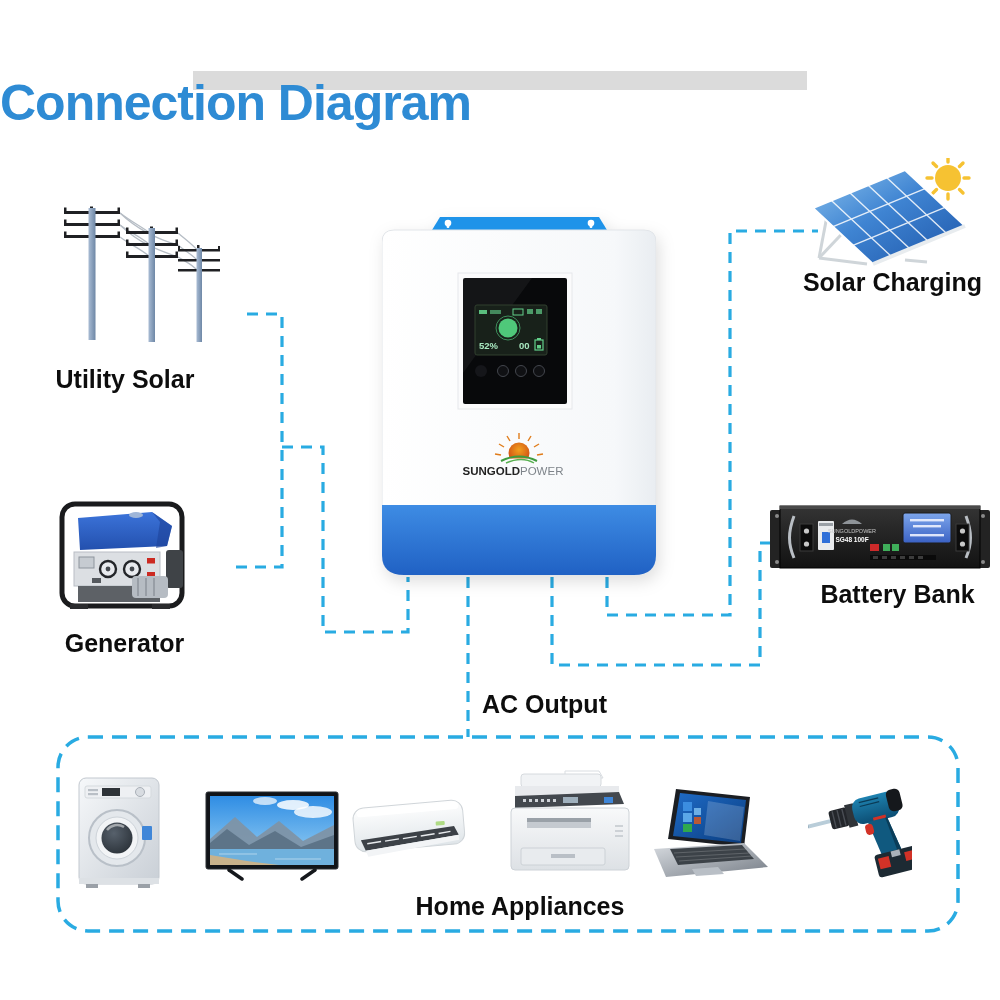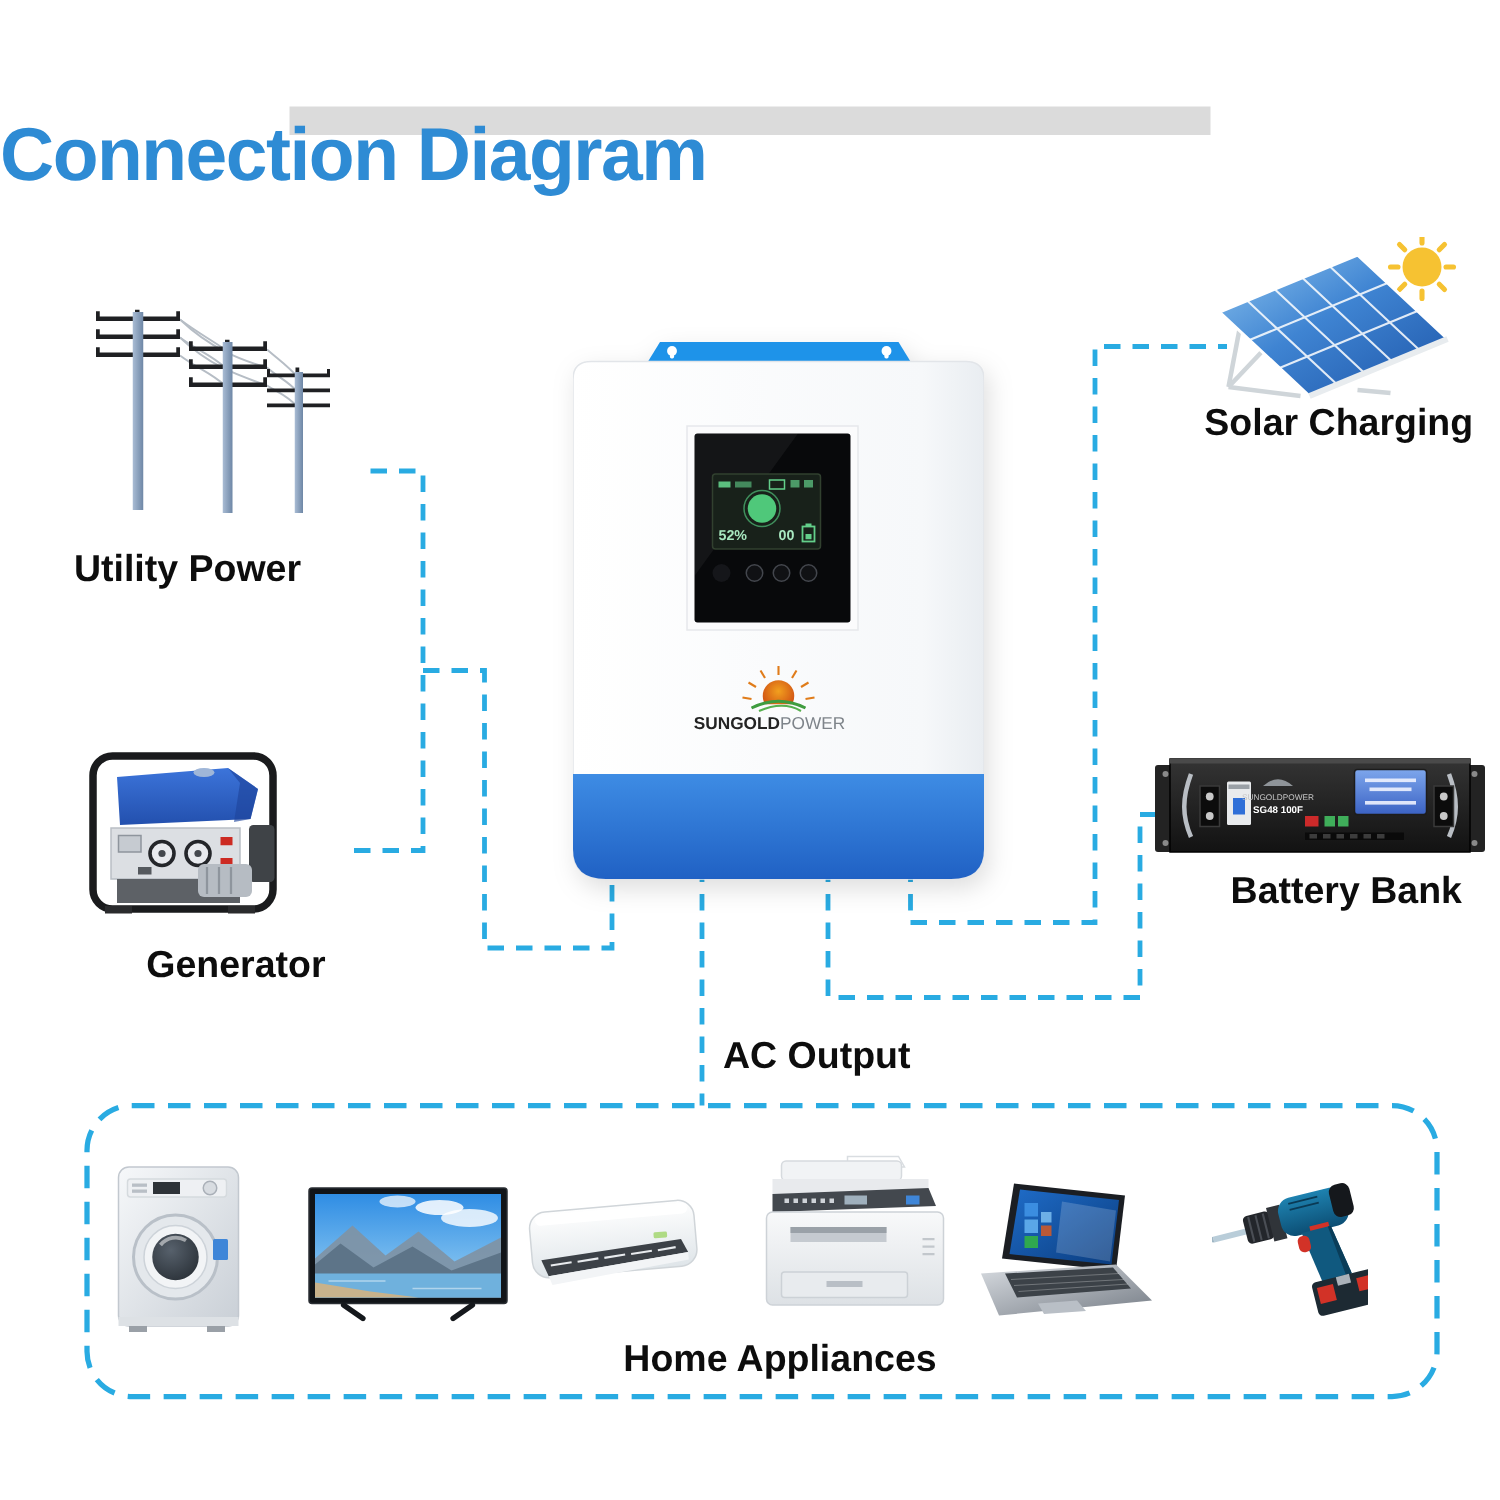--- a/index.html
+++ b/index.html
@@ -81,21 +81,21 @@
         <rect x="138" y="77" width="42" height="2.5"></rect>
       <rect x="138" y="54" width="2" height="3.5"></rect>
         <rect x="178" y="54" width="2" height="3.5"></rect>
         <rect x="157" y="53" width="2.5" height="4.5"></rect>
     </g>
     <rect x="48.5" y="16" width="7" height="132" fill="url(#pole)"></rect>
     <rect x="108.5" y="36" width="6.5" height="114" fill="url(#pole)"></rect>
     <rect x="156.5" y="56" width="5.5" height="94" fill="url(#pole)"></rect>
   </svg>
 </div>
-<div class="node-label" style="left:30px; top:365px; width:190px;">Utility Power</div>
+<div class="node-label" style="left:30px; top:365px; width:190px;">Utility Solar</div>
 
 <div class="comp" style="left:805px; top:158px;">
   <svg width="175" height="112" viewBox="0 0 175 112">
     <defs>
       <linearGradient id="panelg" x1="0" y1="0" x2="1" y2="1">
         <stop offset="0" stop-color="#8cc3ee"></stop>
           <stop offset="0.45" stop-color="#3f84d2"></stop>
           <stop offset="1" stop-color="#1d55a8"></stop>
       </linearGradient>
     </defs>
@@ -158,21 +158,21 @@
     <rect x="84" y="84" width="36" height="22" rx="4" fill="#b6bcc3"></rect>
     <g stroke="#8e959d" stroke-width="1.5">
         <line x1="90" y1="86" x2="90" y2="104"></line>
         <line x1="98" y1="86" x2="98" y2="104"></line>
         <line x1="106" y1="86" x2="106" y2="104"></line>
       </g>
     <rect x="22" y="112" width="18" height="5" fill="#2a2b2d"></rect>
       <rect x="104" y="112" width="18" height="5" fill="#2a2b2d"></rect>
   </svg>
 </div>
-<div class="node-label" style="left:32px; top:629px; width:185px;text-align:right;">Generator</div>
+<div class="node-label" style="left:32px; top:629px; width:185px;">Generator</div>
 
 <div class="comp" style="left:770px; top:502px;">
   <svg width="220" height="72" viewBox="0 0 220 72">
     <defs>
       <linearGradient id="batg" x1="0" y1="0" x2="0" y2="1">
         <stop offset="0" stop-color="#343434"></stop>
           <stop offset="1" stop-color="#121212"></stop>
       </linearGradient>
       <linearGradient id="blcd" x1="0" y1="0" x2="0" y2="1">
         <stop offset="0" stop-color="#7da6ec"></stop>
@@ -216,21 +216,21 @@
         <rect x="143" y="23" width="28" height="2.4"></rect>
         <rect x="140" y="32" width="34" height="2.4"></rect>
     </g>
     <rect x="186" y="22" width="13" height="27" fill="#0c0c0c" stroke="#3a3a3a"></rect>
     <circle cx="192.5" cy="29" r="2.6" fill="#c8c8c8"></circle>
       <circle cx="192.5" cy="42" r="2.6" fill="#c8c8c8"></circle>
   </svg>
 </div>
 <div class="node-label" style="left:785px; top:580px; width:225px;">Battery Bank</div>
 
-<div class="comp" style="left:382px; top:216px; filter:drop-shadow(3px 6px 8px rgba(0,0,0,0.13));">
+<div class="comp" style="left:382px; top:205px; filter:drop-shadow(3px 6px 8px rgba(0,0,0,0.13));">
   <svg width="274" height="372" viewBox="0 0 274 372">
     <defs>
       <linearGradient id="invblue" x1="0" y1="0" x2="0" y2="1">
         <stop offset="0" stop-color="#3e8ce4"></stop>
           <stop offset="1" stop-color="#2061c4"></stop>
       </linearGradient>
       <linearGradient id="bodyg" x1="0" y1="0" x2="1" y2="0">
         <stop offset="0" stop-color="#ffffff"></stop>
           <stop offset="0.85" stop-color="#f6f8fa"></stop>
           <stop offset="1" stop-color="#e9edf1"></stop>

